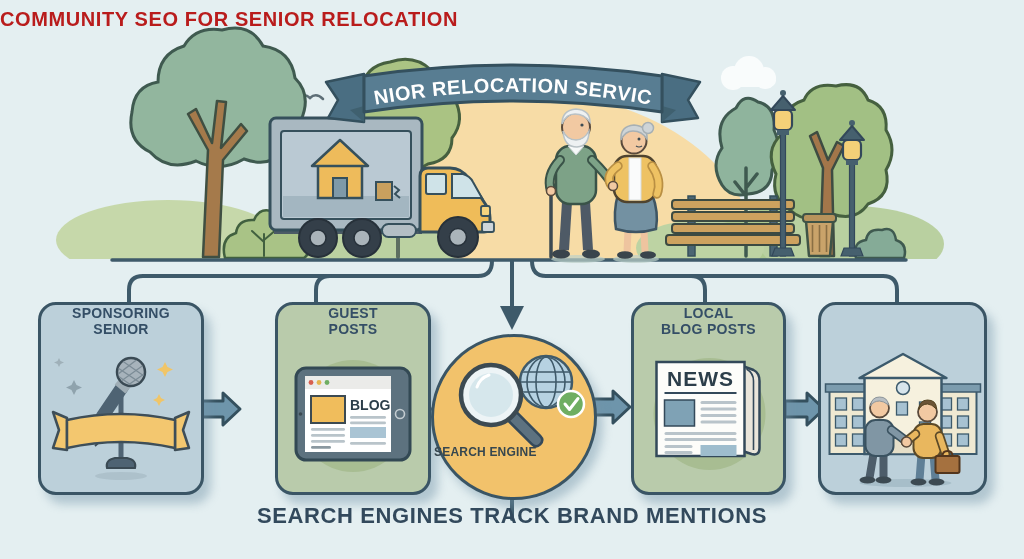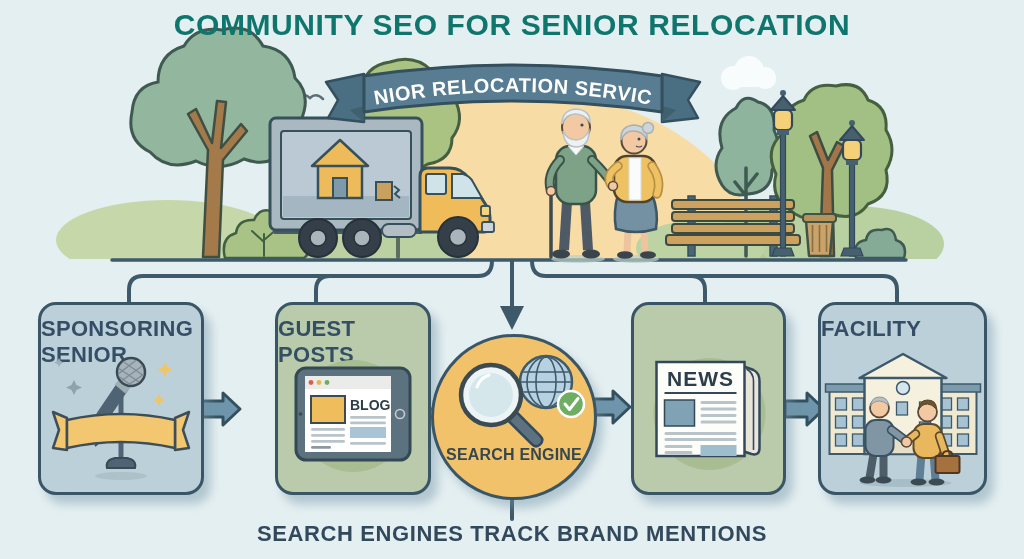--- a/index.html
+++ b/index.html
@@ -1,37 +1,37 @@
 <!DOCTYPE html>
 <html><head>
 <meta charset="utf-8">
 <style>
   html,body{margin:0;padding:0;background:#e4eff1;}
   .canvas{position:relative;width:1024px;height:559px;background:#e4eff1;overflow:hidden;
           font-family:"Liberation Sans", sans-serif;}
-  .title{position:absolute;top:8px;left:0;width:100%;text-align:center;z-index:4;
-         font-size:30px;font-weight:bold;letter-spacing:.6px;color:#0f766e;}
+  .title{position:absolute;top:8px;left:0;width:100%;z-index:4;
+         font-size:20px;font-weight:bold;letter-spacing:.6px;color:#b91c1c;}
   .ribbon{position:absolute;left:318px;top:50px;width:390px;height:76px;z-index:4;}
   .scene{position:absolute;left:0;top:0;width:1024px;height:559px;z-index:1;}
   .panel{position:absolute;top:302px;height:187px;border:3.5px solid #3a5565;border-radius:18px;
          z-index:2;box-shadow:7px 9px 10px rgba(116,148,168,.45);box-sizing:content-box;}
   .panel.blue{background:#bcd0da;}
   .panel.green{background:#b9cbab;}
-  .panel .label{padding-top:11px;font-size:22px;font-weight:bold;
+  .panel .label{text-align:center;padding-top:0;font-size:14px;font-weight:bold;
                 line-height:1.16;letter-spacing:.3px;color:#344e66;}
   .panel .label span{display:block;}
   .panel svg.icon{position:absolute;left:50%;transform:translateX(-50%);bottom:2px;}
   .hub{position:absolute;left:431px;top:334px;width:160px;height:160px;border-radius:50%;
        background:#f2c26b;border:3.5px solid #3a5565;z-index:2;
        box-shadow:6px 8px 10px rgba(116,148,168,.45);}
-  .hub .hub-label{position:absolute;top:108px;left:0;width:100%;text-align:center;
-                  font-size:16px;font-weight:bold;line-height:1.3;color:#37474f;letter-spacing:.2px;}
+  .hub .hub-label{position:absolute;top:108px;left:0;width:100%;text-align:left;
+                  font-size:12px;font-weight:bold;line-height:1.3;color:#37474f;letter-spacing:.2px;}
   .hub .hub-label span{display:block;}
   .hub svg{position:absolute;left:5px;top:4px;}
-  .footer{position:absolute;top:521px;left:0;width:100%;text-align:center;z-index:3;
+  .footer{position:absolute;top:503px;left:0;width:100%;text-align:center;z-index:3;
           font-size:22px;font-weight:bold;letter-spacing:.6px;color:#32495c;}
 </style>
 </head>
 <body>
 
 <div class="canvas">
 
   <div class="title">COMMUNITY SEO FOR SENIOR RELOCATION</div>
 
   <svg class="ribbon" viewBox="0 0 390 76">
@@ -295,20 +295,24 @@
         <circle cx="52" cy="54" r="22" fill="#d6e7ec"></circle>
         <path d="M 38 46 Q 41 37 50 34" stroke="#ffffff" stroke-width="3" fill="none" stroke-linecap="round"></path>
       </g>
     </svg>
     <div class="hub-label">
       <span>SEARCH ENGINE</span>
     </div>
   </div>
 
   <div class="panel green" style="left:631px;width:149px;">
+    <div class="label">
+      <span>LOCAL</span>
+      <span>BLOG POSTS</span>
+    </div>
     <svg class="icon" width="149" height="140" viewBox="0 0 149 140">
       <circle cx="75" cy="64" r="56" fill="#a8bd92"></circle>
       <path d="M 108 16 L 119 20 Q 125 23 125 31 L 125 98 Q 125 106 117 104 L 108 101 Z" fill="#e9e5da" stroke="#33495a" stroke-width="2.5"></path>
       <path d="M 112 19 Q 119 23 119 31 L 119 100" stroke="#33495a" stroke-width="1.6" fill="none"></path>
       <rect x="22" y="12" width="88" height="94" fill="#fdfdfa" stroke="#33495a" stroke-width="2.5"></rect>
       <text x="66" y="36" text-anchor="middle" font-size="21" font-weight="bold" letter-spacing="1" fill="#2c3e4a" font-family="Liberation Sans, sans-serif">NEWS</text>
       <path d="M 30 43 H 102" stroke="#33495a" stroke-width="2"></path>
       <rect x="30" y="50" width="30" height="26" fill="#7fa2b5" stroke="#33495a" stroke-width="1.5"></rect>
       <rect x="66" y="51" width="36" height="3" rx="1.5" fill="#b9c4ca"></rect>
       <rect x="66" y="57.5" width="36" height="3" rx="1.5" fill="#b9c4ca"></rect>
@@ -317,21 +321,20 @@
       <rect x="30" y="82" width="72" height="3" rx="1.5" fill="#b9c4ca"></rect>
       <rect x="30" y="88" width="72" height="3" rx="1.5" fill="#b9c4ca"></rect>
       <rect x="66" y="95" width="36" height="11" fill="#9ebdcd"></rect>
       <rect x="30" y="95" width="28" height="3" rx="1.5" fill="#b9c4ca"></rect>
       <rect x="30" y="101" width="28" height="3" rx="1.5" fill="#b9c4ca"></rect>
     </svg>
   </div>
 
   <div class="panel blue" style="left:818px;width:163px;">
     <div class="label">
-      <span>FACILITY</span>
     </div>
     <svg class="icon" width="163" height="140" viewBox="0 0 163 140">
       <g>
         <rect x="8" y="40" width="48" height="64" fill="#efe9d2" stroke="#3c5a6c" stroke-width="2"></rect>
         <rect x="4" y="34" width="56" height="8" fill="#7c9cae" stroke="#3c5a6c" stroke-width="1.5"></rect>
         <rect x="107" y="40" width="48" height="64" fill="#efe9d2" stroke="#3c5a6c" stroke-width="2"></rect>
         <rect x="103" y="34" width="56" height="8" fill="#7c9cae" stroke="#3c5a6c" stroke-width="1.5"></rect>
         <g fill="#a7c2d2" stroke="#3c5a6c" stroke-width="1.3">
           <rect x="14" y="48" width="11" height="12"></rect>
             <rect x="31" y="48" width="11" height="12"></rect>

